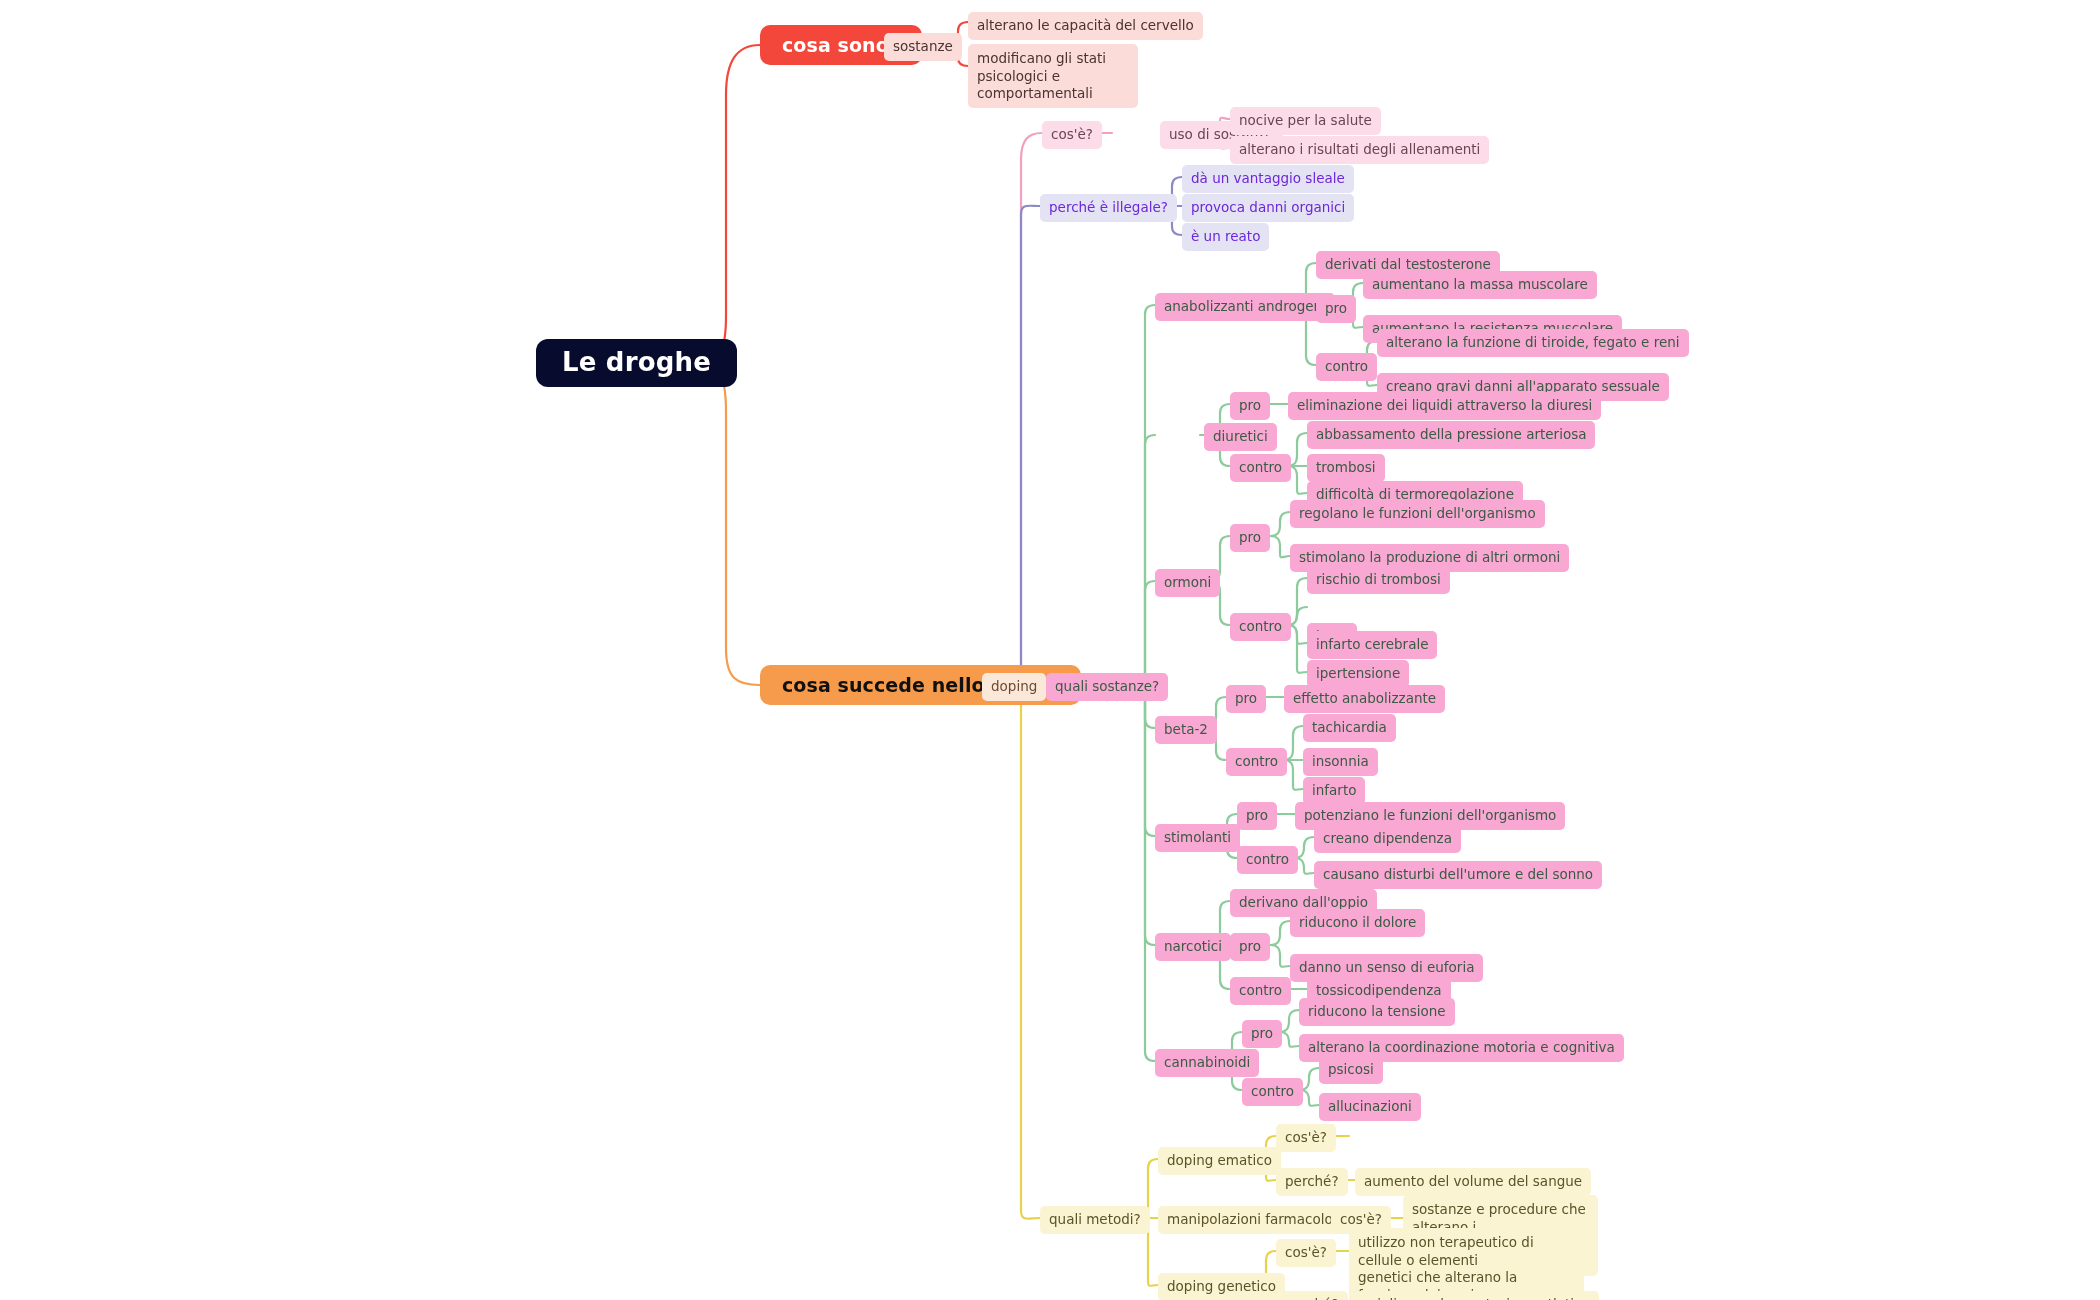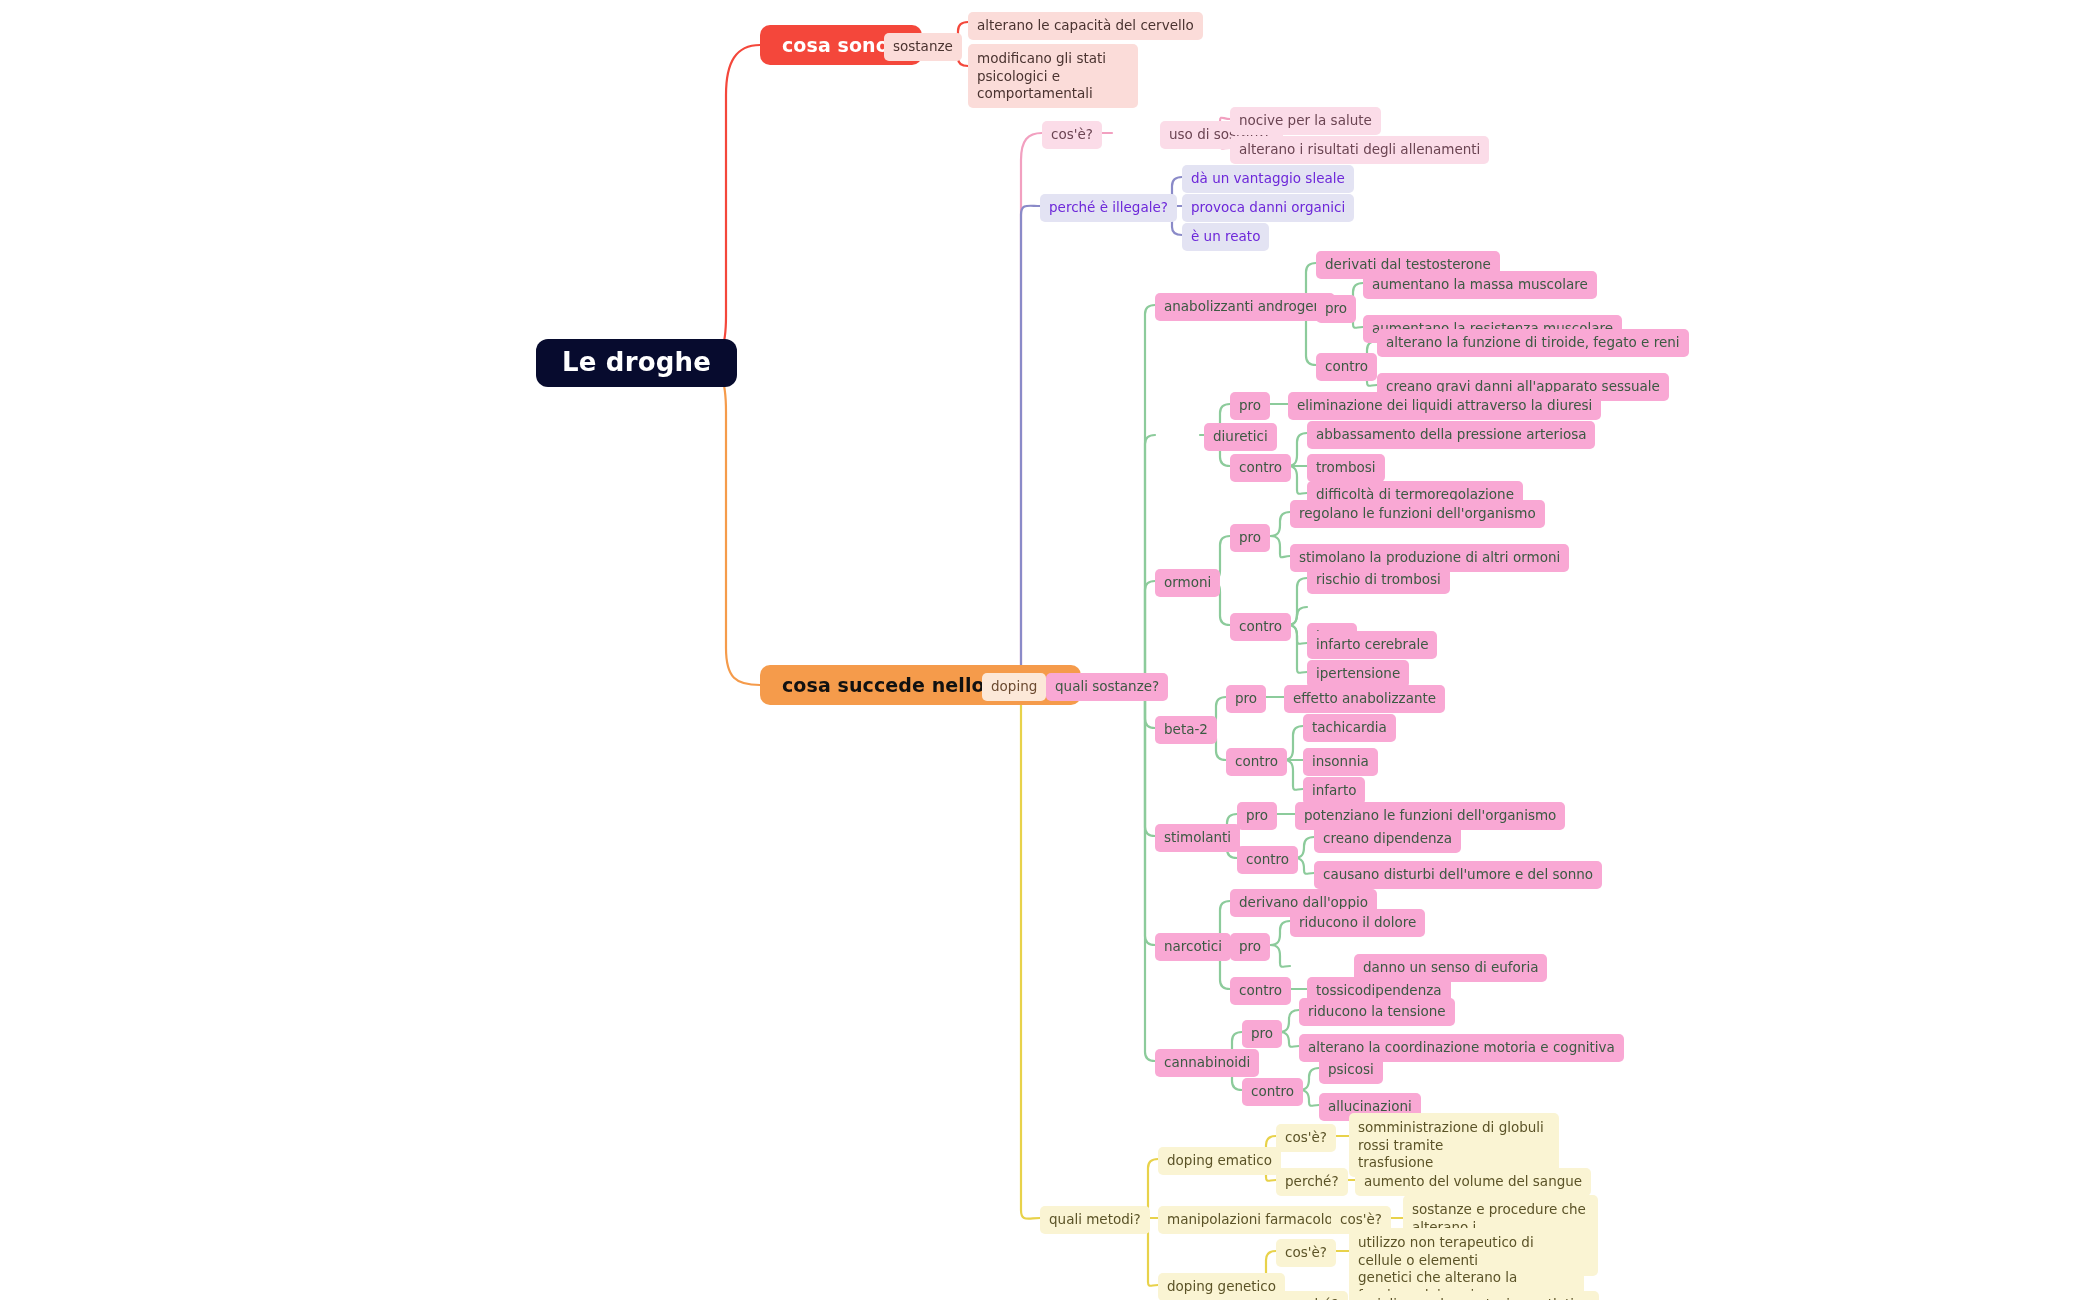--- a/index.html
+++ b/index.html
@@ -353,21 +353,21 @@
 </div>
 <div class="node pill c-green" style="left:1230px;top:889px;">
   <span>derivano dall'oppio</span>
 </div>
 <div class="node pill c-green" style="left:1230px;top:933px;">
   <span>pro</span>
 </div>
 <div class="node pill c-green" style="left:1290px;top:909px;">
   <span>riducono il dolore</span>
 </div>
-<div class="node pill c-green" style="left:1354px;top:954px;">
+<div class="node pill c-green" style="left:1290px;top:954px;">
   <span>danno un senso di euforia</span>
 </div>
 <div class="node pill c-green" style="left:1230px;top:977px;">
   <span>contro</span>
 </div>
 <div class="node pill c-green" style="left:1307px;top:977px;">
   <span>tossicodipendenza</span>
 </div>
 
 <div class="node pill c-green" style="left:1155px;top:1049px;">
@@ -394,24 +394,20 @@
 
 <div class="node pill c-yellow" style="left:1040px;top:1206px;">
   <span>quali metodi?</span>
 </div>
 
 <div class="node pill c-yellow" style="left:1158px;top:1147px;">
   <span>doping ematico</span>
 </div>
 <div class="node pill c-yellow" style="left:1276px;top:1124px;">
   <span>cos'è?</span>
-</div>
-<div class="node pill c-yellow multi" style="left:1349px;top:1113px;width:210px;">
-  <span>somministrazione di globuli rossi tramite
-trasfusione</span>
 </div>
 <div class="node pill c-yellow" style="left:1276px;top:1168px;">
   <span>perché?</span>
 </div>
 <div class="node pill c-yellow" style="left:1355px;top:1168px;">
   <span>aumento del volume del sangue</span>
 </div>
 
 <div class="node pill c-yellow" style="left:1158px;top:1206px;">
   <span>manipolazioni farmacologiche</span>

